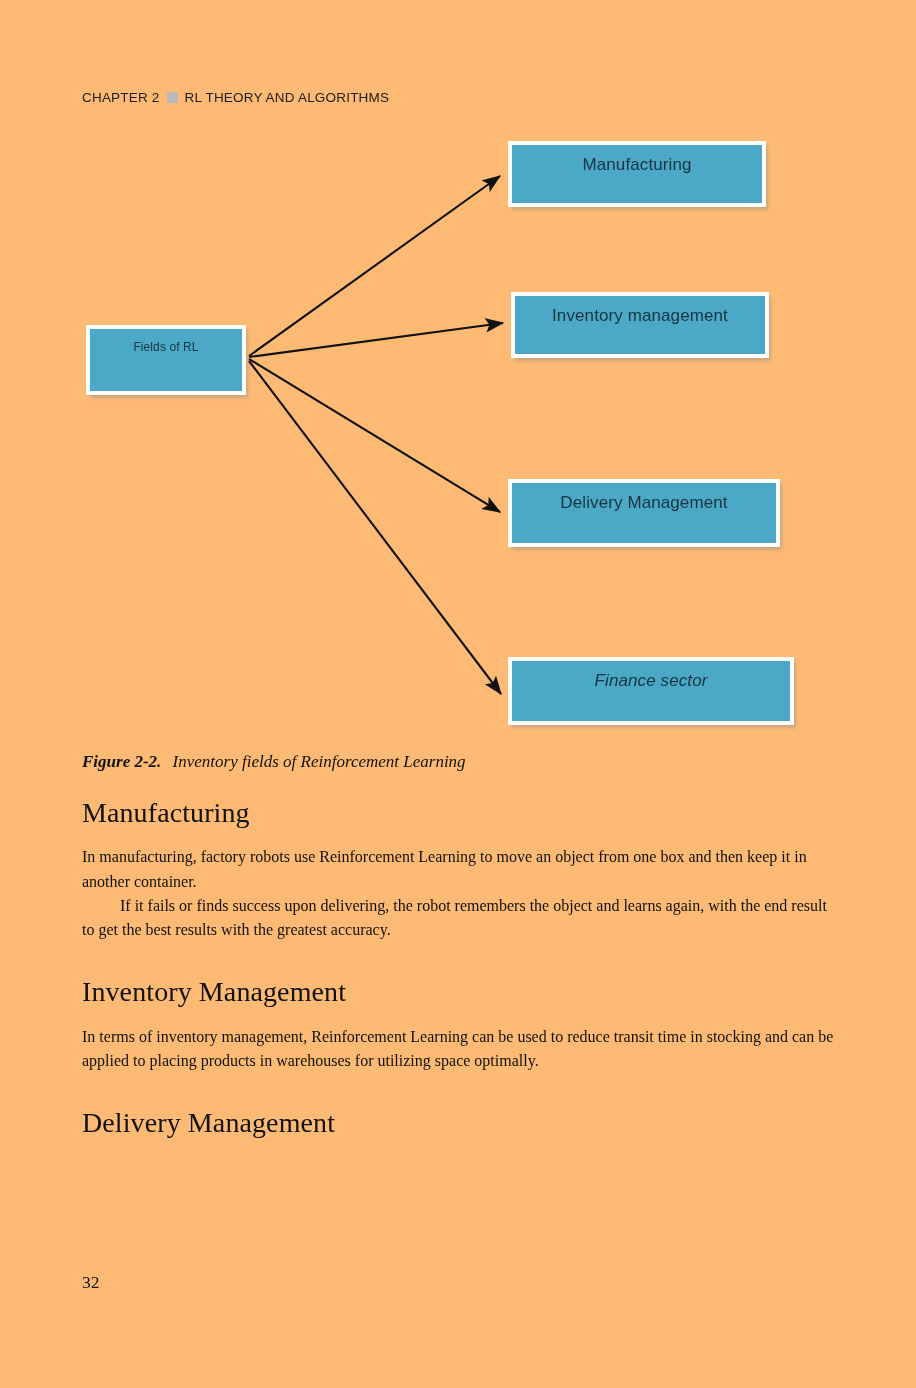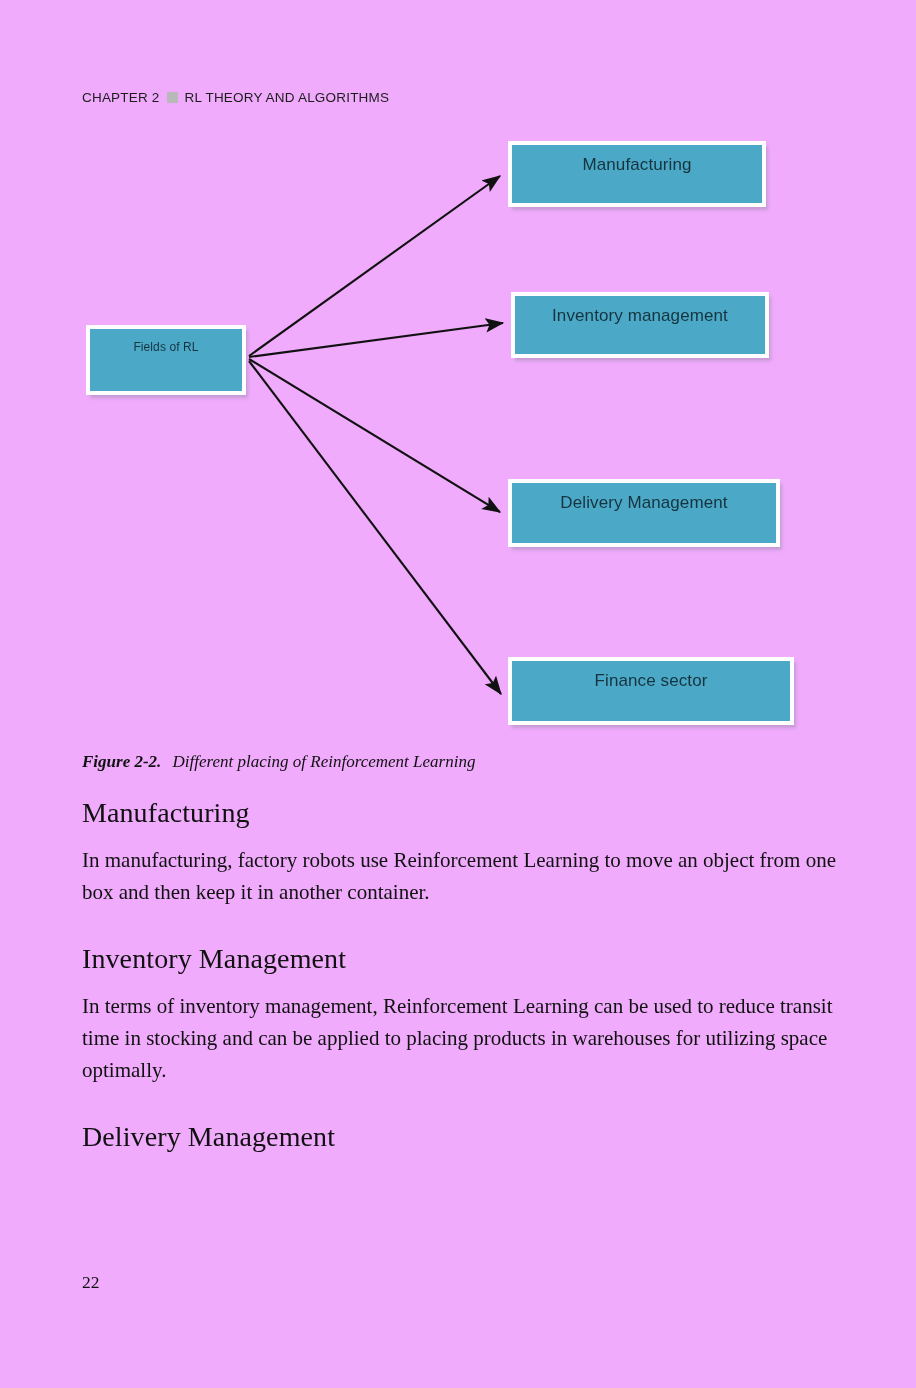--- a/index.html
+++ b/index.html
@@ -13,21 +13,21 @@
     height: 1388px;
     position: relative;
     font-family: "Liberation Serif", "DejaVu Serif", serif;
     color: #1a1a1a;
     overflow: hidden;
   }
 
   .page {
     position: absolute;
     inset: 0;
-    background: #f0abfc;
+    background: #fdba74;
   }
 
   
   .running-head {
     position: absolute;
     left: 82px;
     top: 90px;
     font-family: "Liberation Sans", "DejaVu Sans", sans-serif;
     font-size: 13.5px;
     letter-spacing: 0.2px;
@@ -91,21 +91,21 @@
 
   #node-manufacturing { left: 508px; top: 141px; width: 258px; height: 66px; }
   #node-manufacturing .label { position: relative; top: -9px; }
 
   #node-inventory { left: 511px; top: 292px; width: 258px; height: 66px; }
   #node-inventory .label { position: relative; top: -9px; }
 
   #node-delivery  { left: 508px; top: 479px; width: 272px; height: 68px; }
   #node-delivery .label { position: relative; top: -10px; }
 
-  #node-finance   { left: 508px; top: 657px; width: 286px; height: 68px; }
+  #node-finance   { left: 508px; top: 657px; width: 286px; height: 68px; font-style: italic; }
   #node-finance .label { position: relative; top: -10px; }
 
   
   .caption {
     position: absolute;
     left: 82px;
     top: 752px;
     width: 760px;
     font-size: 17px;
     font-style: italic;
@@ -131,21 +131,21 @@
     font-weight: normal;
     font-size: 28px;
     line-height: 1.15;
     margin: 0 0 16px 0;
     color: #111;
     letter-spacing: 0.1px;
   }
   .sec-gap { height: 34px; }
   p.body {
     margin: 0;
-    font-size: 21px;
+    font-size: 16px;
     line-height: 1.52;
     color: #111;
     text-align: left;
   }
   p.body.indent { text-indent: 38px; }
 
   
   .folio {
     position: absolute;
     left: 82px;
@@ -206,34 +206,35 @@
 
     <div class="node" id="node-finance">
       <div class="fill">
         <span class="label">Finance sector</span>
       </div>
     </div>
   </div>
 
   <div class="caption">
     <span class="fignum">Figure 2-2.</span>
-    <span class="captext">Different placing of Reinforcement Learning</span>
+    <span class="captext">Inventory fields of Reinforcement Learning</span>
   </div>
 
   <div class="content">
 
     <h2 class="section-head">Manufacturing</h2>
     <p class="body">In manufacturing, factory robots use Reinforcement Learning to move an object from one box and then keep it in another container.</p>
+    <p class="body indent">If it fails or finds success upon delivering, the robot remembers the object and learns again, with the end result to get the best results with the greatest accuracy.</p>
 
     <div class="sec-gap"></div>
 
     <h2 class="section-head">Inventory Management</h2>
     <p class="body">In terms of inventory management, Reinforcement Learning can be used to reduce transit time in stocking and can be applied to placing products in warehouses for utilizing space optimally.</p>
 
     <div class="sec-gap"></div>
 
     <h2 class="section-head">Delivery Management</h2>
 
   </div>
 
-  <div class="folio">22</div>
+  <div class="folio">32</div>
 
 </div>
 
 </body></html>

